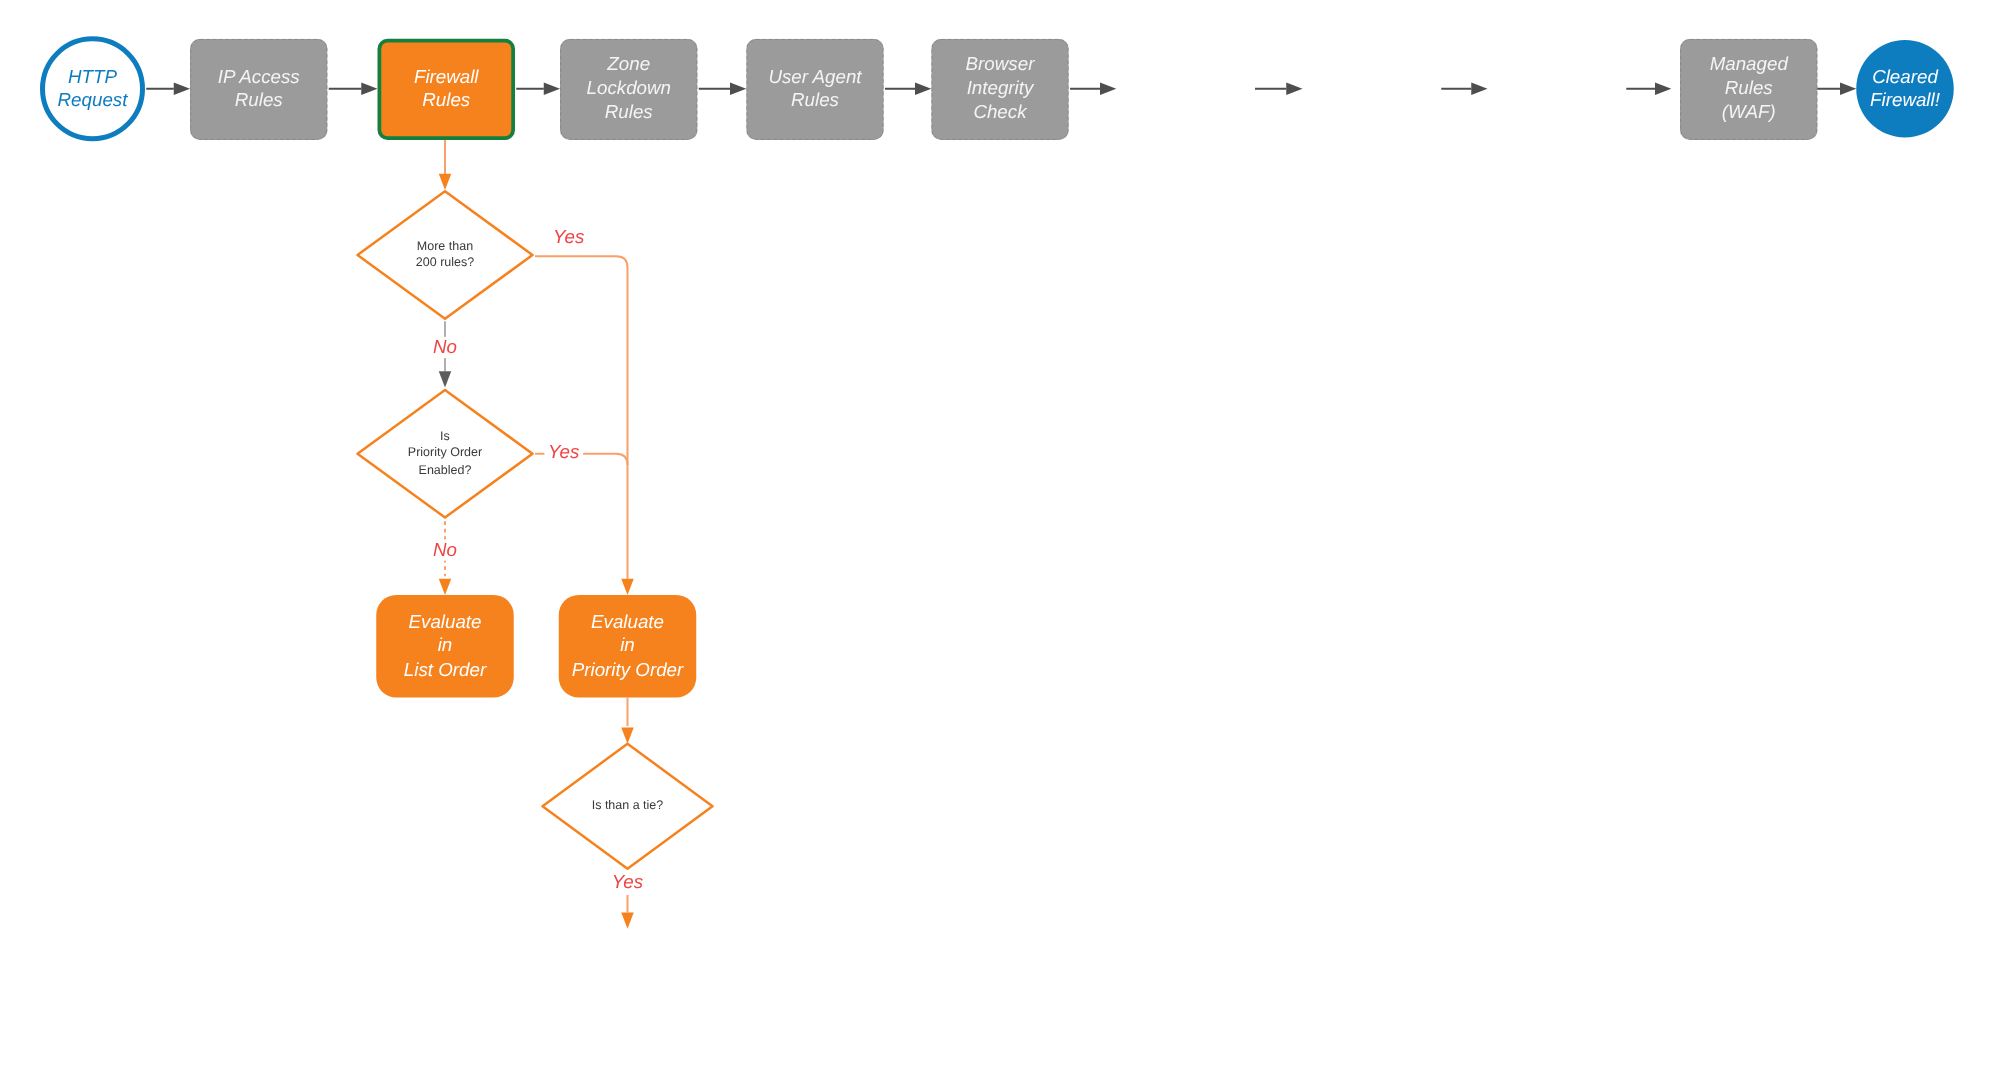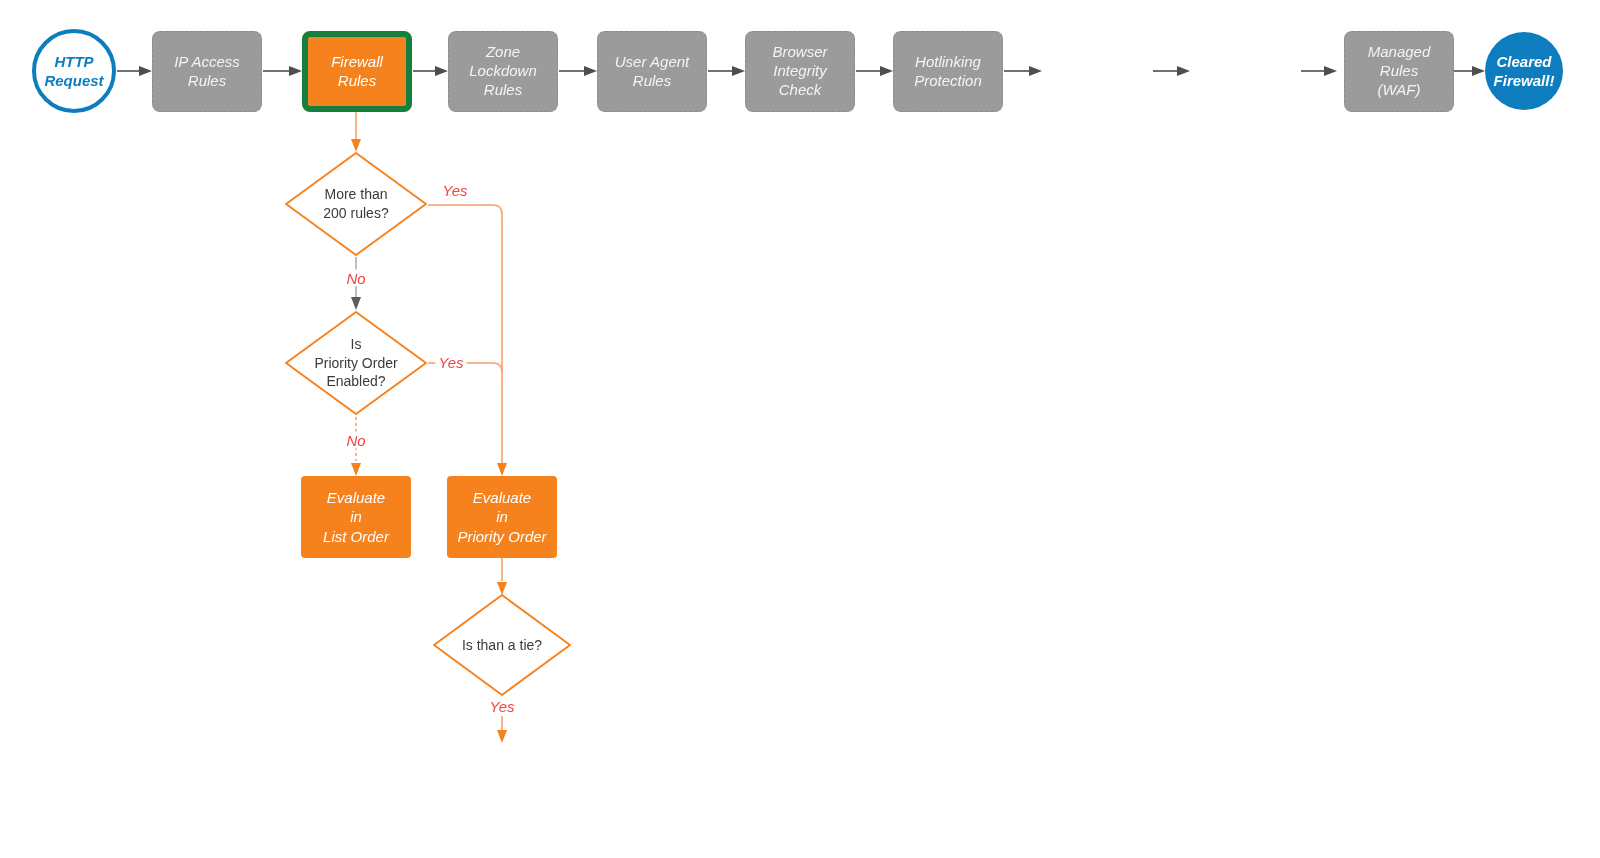--- a/index.html
+++ b/index.html
@@ -25,21 +25,21 @@
   .node { position: absolute; z-index: 2; box-sizing: border-box; }
 
   
   .circle {
     border-radius: 50%;
     display: flex;
     align-items: center;
     justify-content: center;
     text-align: center;
     font-style: italic;
-    font-weight: bold;
+    font-weight: normal;
     font-size: 15px;
     line-height: 1.3;
     white-space: pre-line;
   }
   .circle.start {
     left: 32px; top: 29px; width: 84px; height: 84px;
     background: #ffffff;
     border: 4px solid #0E7DC0;
     color: #0E7DC0;
   }
@@ -61,29 +61,29 @@
     align-items: center;
     justify-content: center;
     text-align: center;
     font-style: italic;
     font-size: 15px;
     line-height: 1.25;
     white-space: pre-line;
   }
   .stage.highlight {
     background: #F6821E;
-    border: 6px solid #15803d;
+    border: 3px solid #15803d;
     color: #ffffff;
   }
 
   
   .process {
     width: 110px; height: 82px;
     background: #F6821E;
-    border-radius: 4px;
+    border-radius: 16px;
     color: #ffffff;
     display: flex;
     align-items: center;
     justify-content: center;
     text-align: center;
     font-style: italic;
     font-size: 15px;
     line-height: 1.3;
     white-space: pre-line;
   }
@@ -92,21 +92,21 @@
   .diamond { position: absolute; z-index: 2; }
   .diamond svg { position: absolute; left: 0; top: 0; }
   .diamond .q {
     position: absolute;
     left: 0; top: 0; right: 0; bottom: 0;
     display: flex;
     align-items: center;
     justify-content: center;
     text-align: center;
     color: #3B3B3B;
-    font-size: 14px;
+    font-size: 10px;
     line-height: 1.35;
     white-space: pre-line;
   }
 
   
   .edge-label {
     position: absolute;
     z-index: 3;
     transform: translate(-50%, -50%);
     font-style: italic;
@@ -208,22 +208,20 @@
   <div class="node stage highlight" style="left:302px">Firewall
 Rules</div>
   <div class="node stage" style="left:448px">Zone
 Lockdown
 Rules</div>
   <div class="node stage" style="left:597px">User Agent
 Rules</div>
   <div class="node stage" style="left:745px">Browser
 Integrity
 Check</div>
-  <div class="node stage" style="left:893px">Hotlinking
-Protection</div>
   <div class="node stage" style="left:1344px">Managed
 Rules
 (WAF)</div>
 
   <div class="node circle end">Cleared
 Firewall!</div>
 
   <div class="diamond" style="left:284px; top:151px; width:144px; height:106px">
     <svg width="144" height="106" viewBox="0 0 144 106">
       <polygon points="72,2 142,53 72,104 2,53" fill="#ffffff" stroke="#F6821E" stroke-width="2" stroke-linejoin="round"></polygon>

